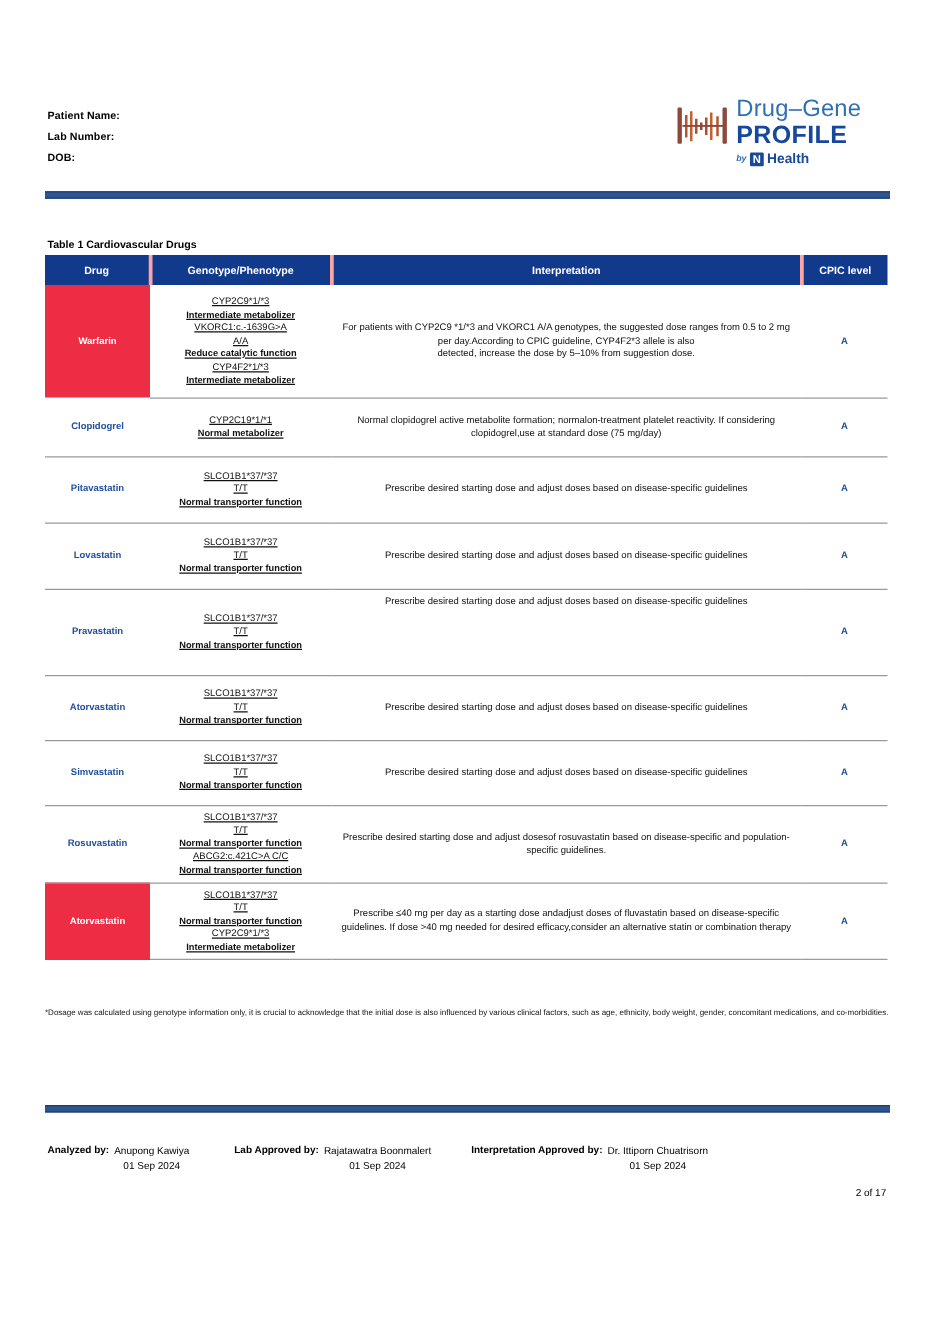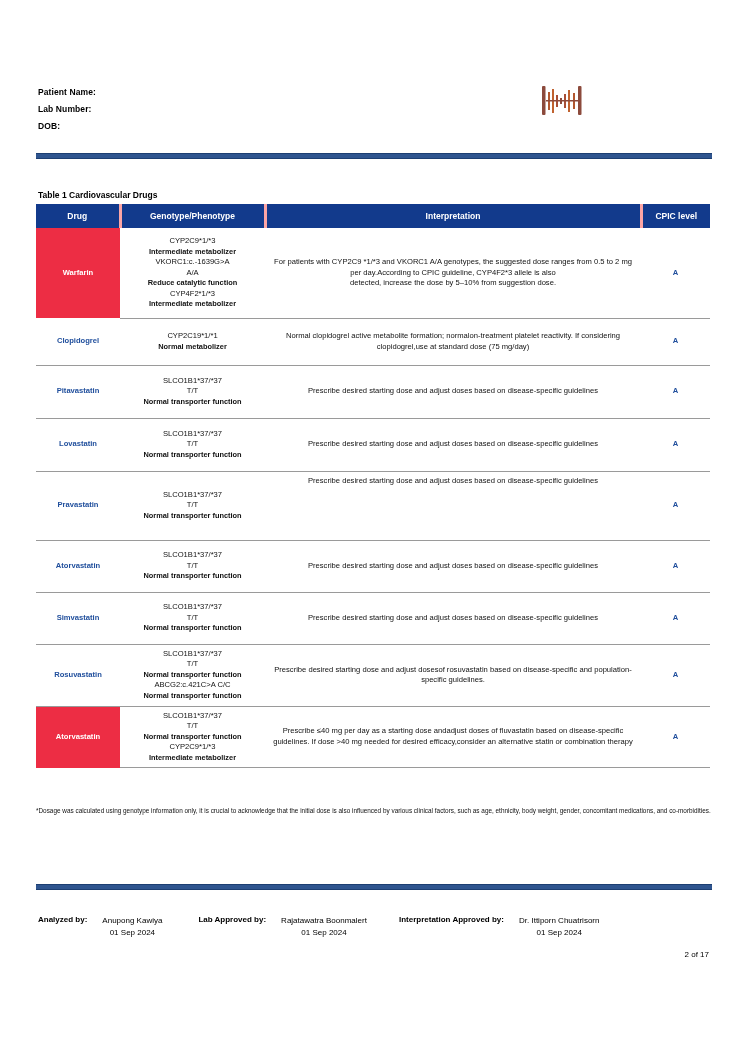--- a/index.html
+++ b/index.html
@@ -161,21 +161,21 @@
     font-weight: bold;
     font-size: 8.3px;
     border-bottom: none;
     vertical-align: middle;
   }
   td.drug.alert {
     background: #ed2d44;
     color: #ffffff;
     border-bottom: none;
   }
-  td.geno { color: #111; }
+  td.geno { color: #111; text-decoration: underline; }
   td.geno .ph {
     font-weight: bold;
     font-size: 7.4px;
   }
   td.rec {
     color: #111;
     padding-left: 10px;
     padding-right: 10px;
   }
   td.rec.top { vertical-align: top; }
@@ -208,21 +208,21 @@
   }
   .signoff {
     position: absolute;
     top: 915px;
     left: 38px;
     right: 32px;
     display: flex;
     align-items: flex-start;
     font-size: 8px;
   }
-  .sign-group { display: flex; align-items: flex-start; gap: 15px; }
+  .sign-group { display: flex; align-items: flex-start; gap: 4px; }
   .sign-label { font-weight: bold; color: #000; white-space: nowrap; }
   .sign-value { text-align: center; line-height: 12px; color: #000; white-space: nowrap; }
   .g1 { margin-left: 0px; }
   .g2 { margin-left: 36px; }
   .g3 { margin-left: 32px; }
 
   .page-num {
     position: absolute;
     top: 950px;
     right: 32px;
@@ -248,20 +248,29 @@
         <rect x="78" y="4" width="7" height="58" rx="2" fill="#8c4a3c"></rect>
         <rect x="18" y="16" width="4" height="36" fill="#b3572f"></rect>
         <rect x="26" y="10" width="4" height="48" fill="#c0622f"></rect>
         <rect x="34" y="22" width="4" height="24" fill="#a84f36"></rect>
         <rect x="42" y="28" width="4" height="12" fill="#8c4a3c"></rect>
         <rect x="50" y="20" width="4" height="28" fill="#a84f36"></rect>
         <rect x="58" y="12" width="4" height="44" fill="#c0622f"></rect>
         <rect x="68" y="18" width="4" height="32" fill="#b3572f"></rect>
         <rect x="14" y="32" width="66" height="3" fill="#8c4a3c"></rect>
       </svg>
+      <div class="logo-text">
+        <div class="logo-drug-gene">Drug–Gene</div>
+        <div class="logo-profile">PROFILE</div>
+        <div class="logo-by-row">
+          <span class="logo-by">by</span>
+          <span class="logo-n">N</span>
+          <span class="logo-health">Health</span>
+        </div>
+      </div>
     </div>
   </div>
 
   <div class="rule-top"></div>
 
   <div class="table-title">Table 1 Cardiovascular Drugs</div>
 
   <table class="report">
     <colgroup>
       <col style="width:84px">

